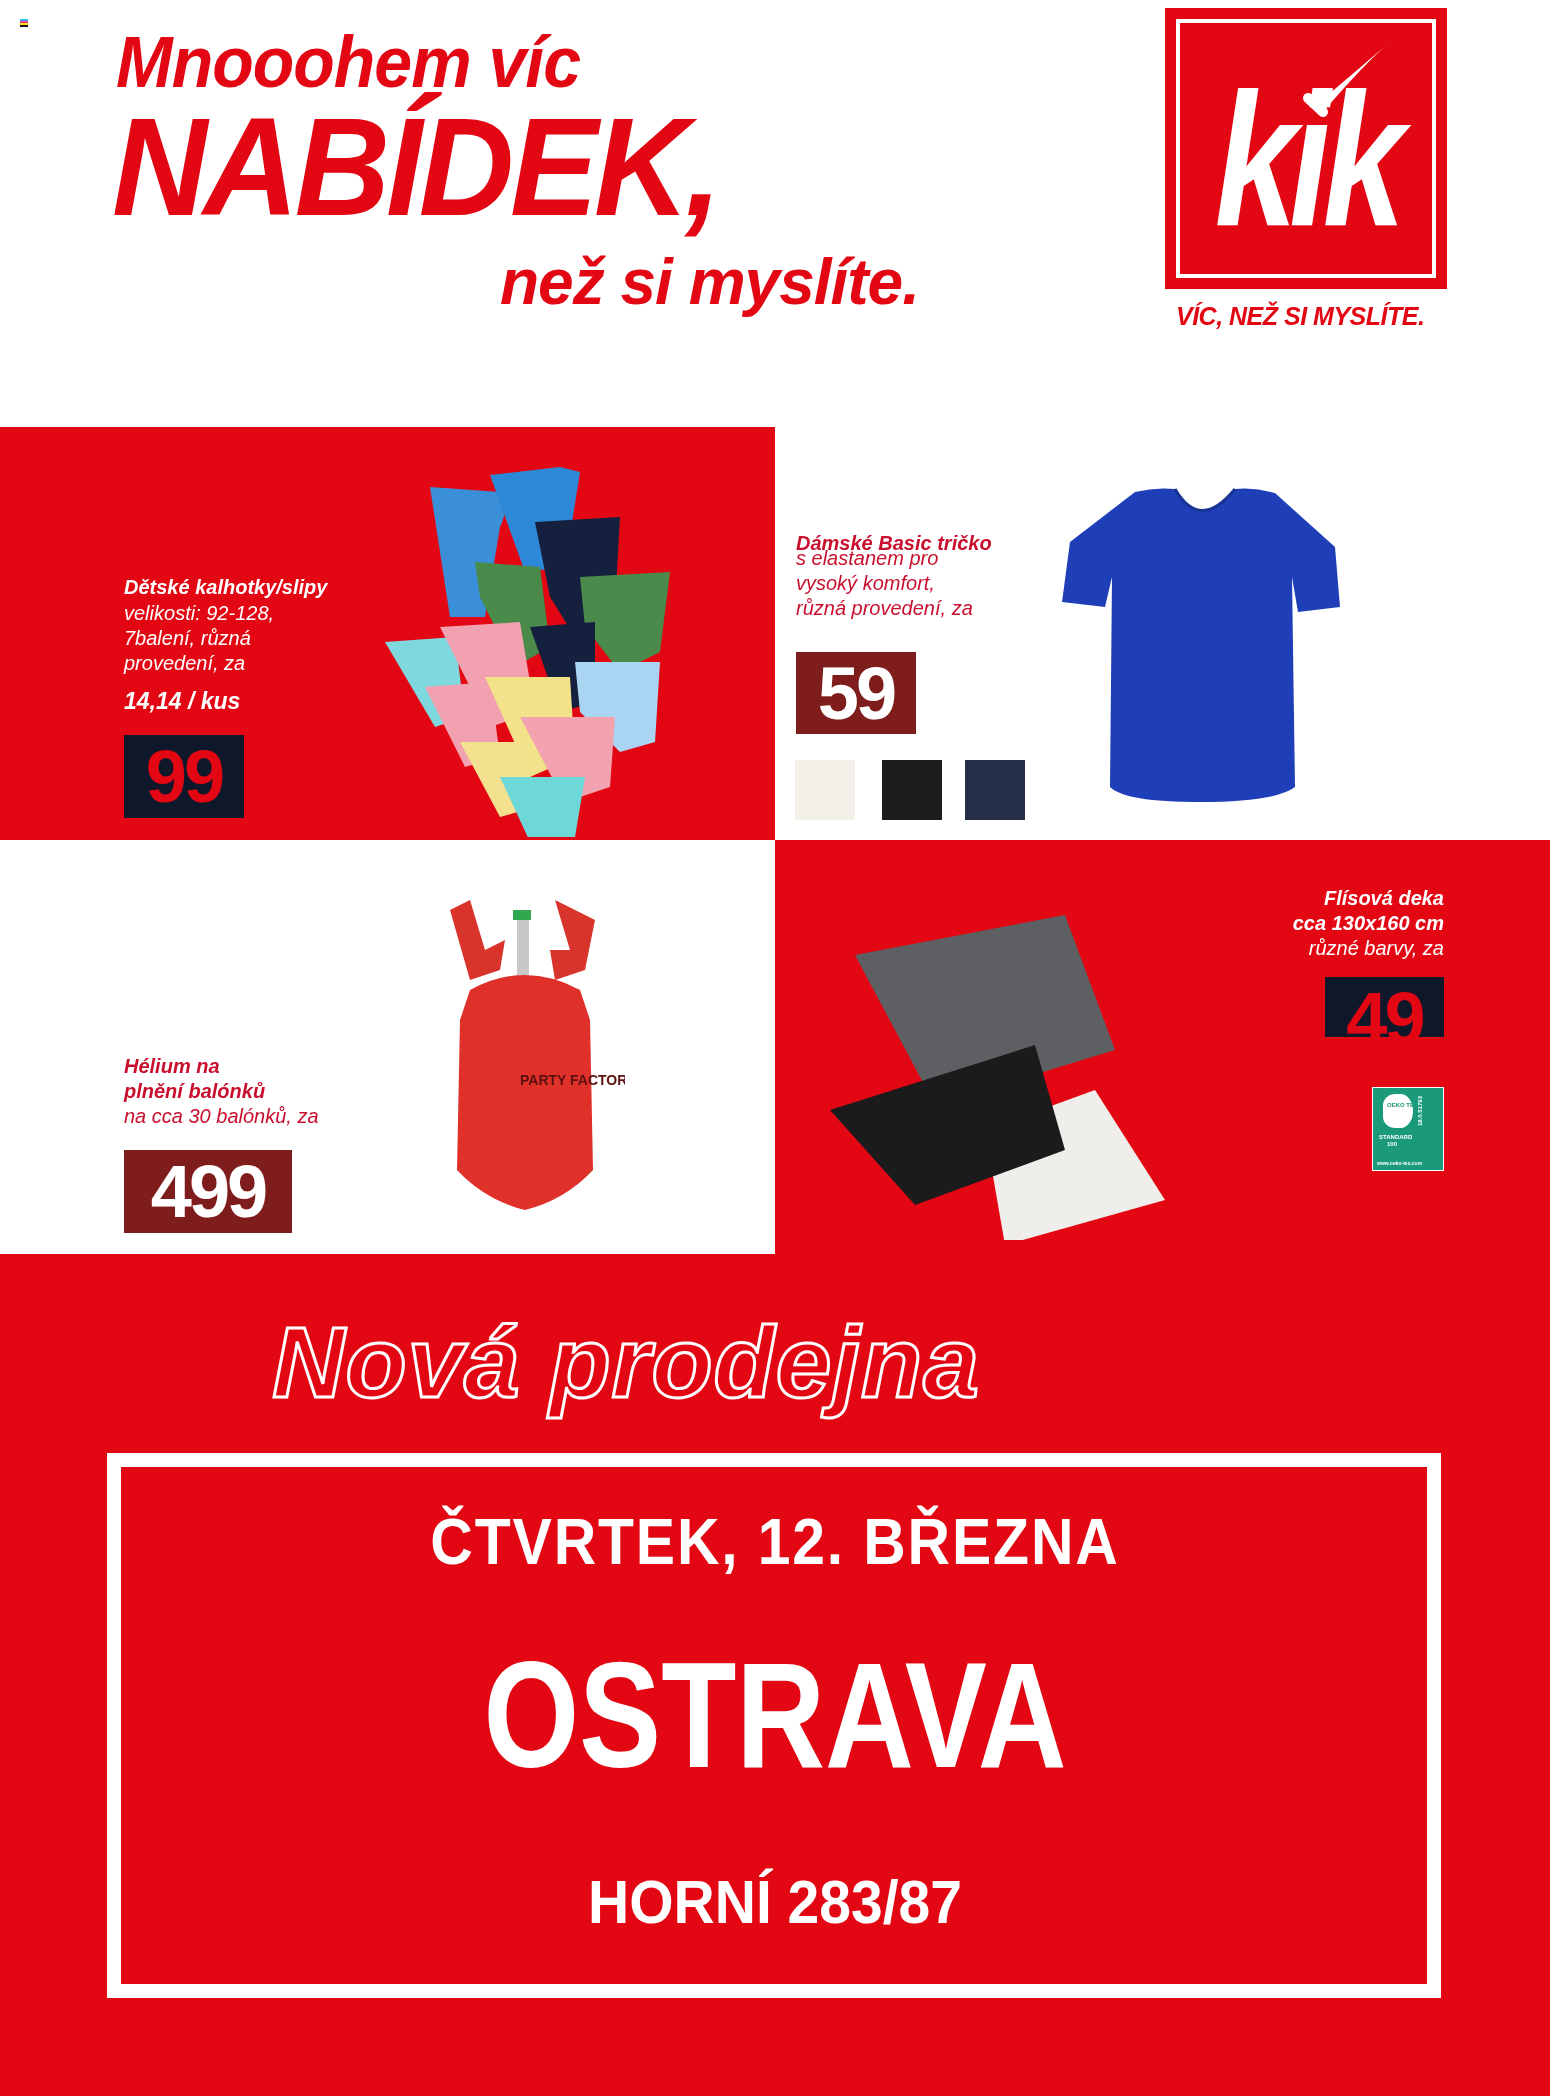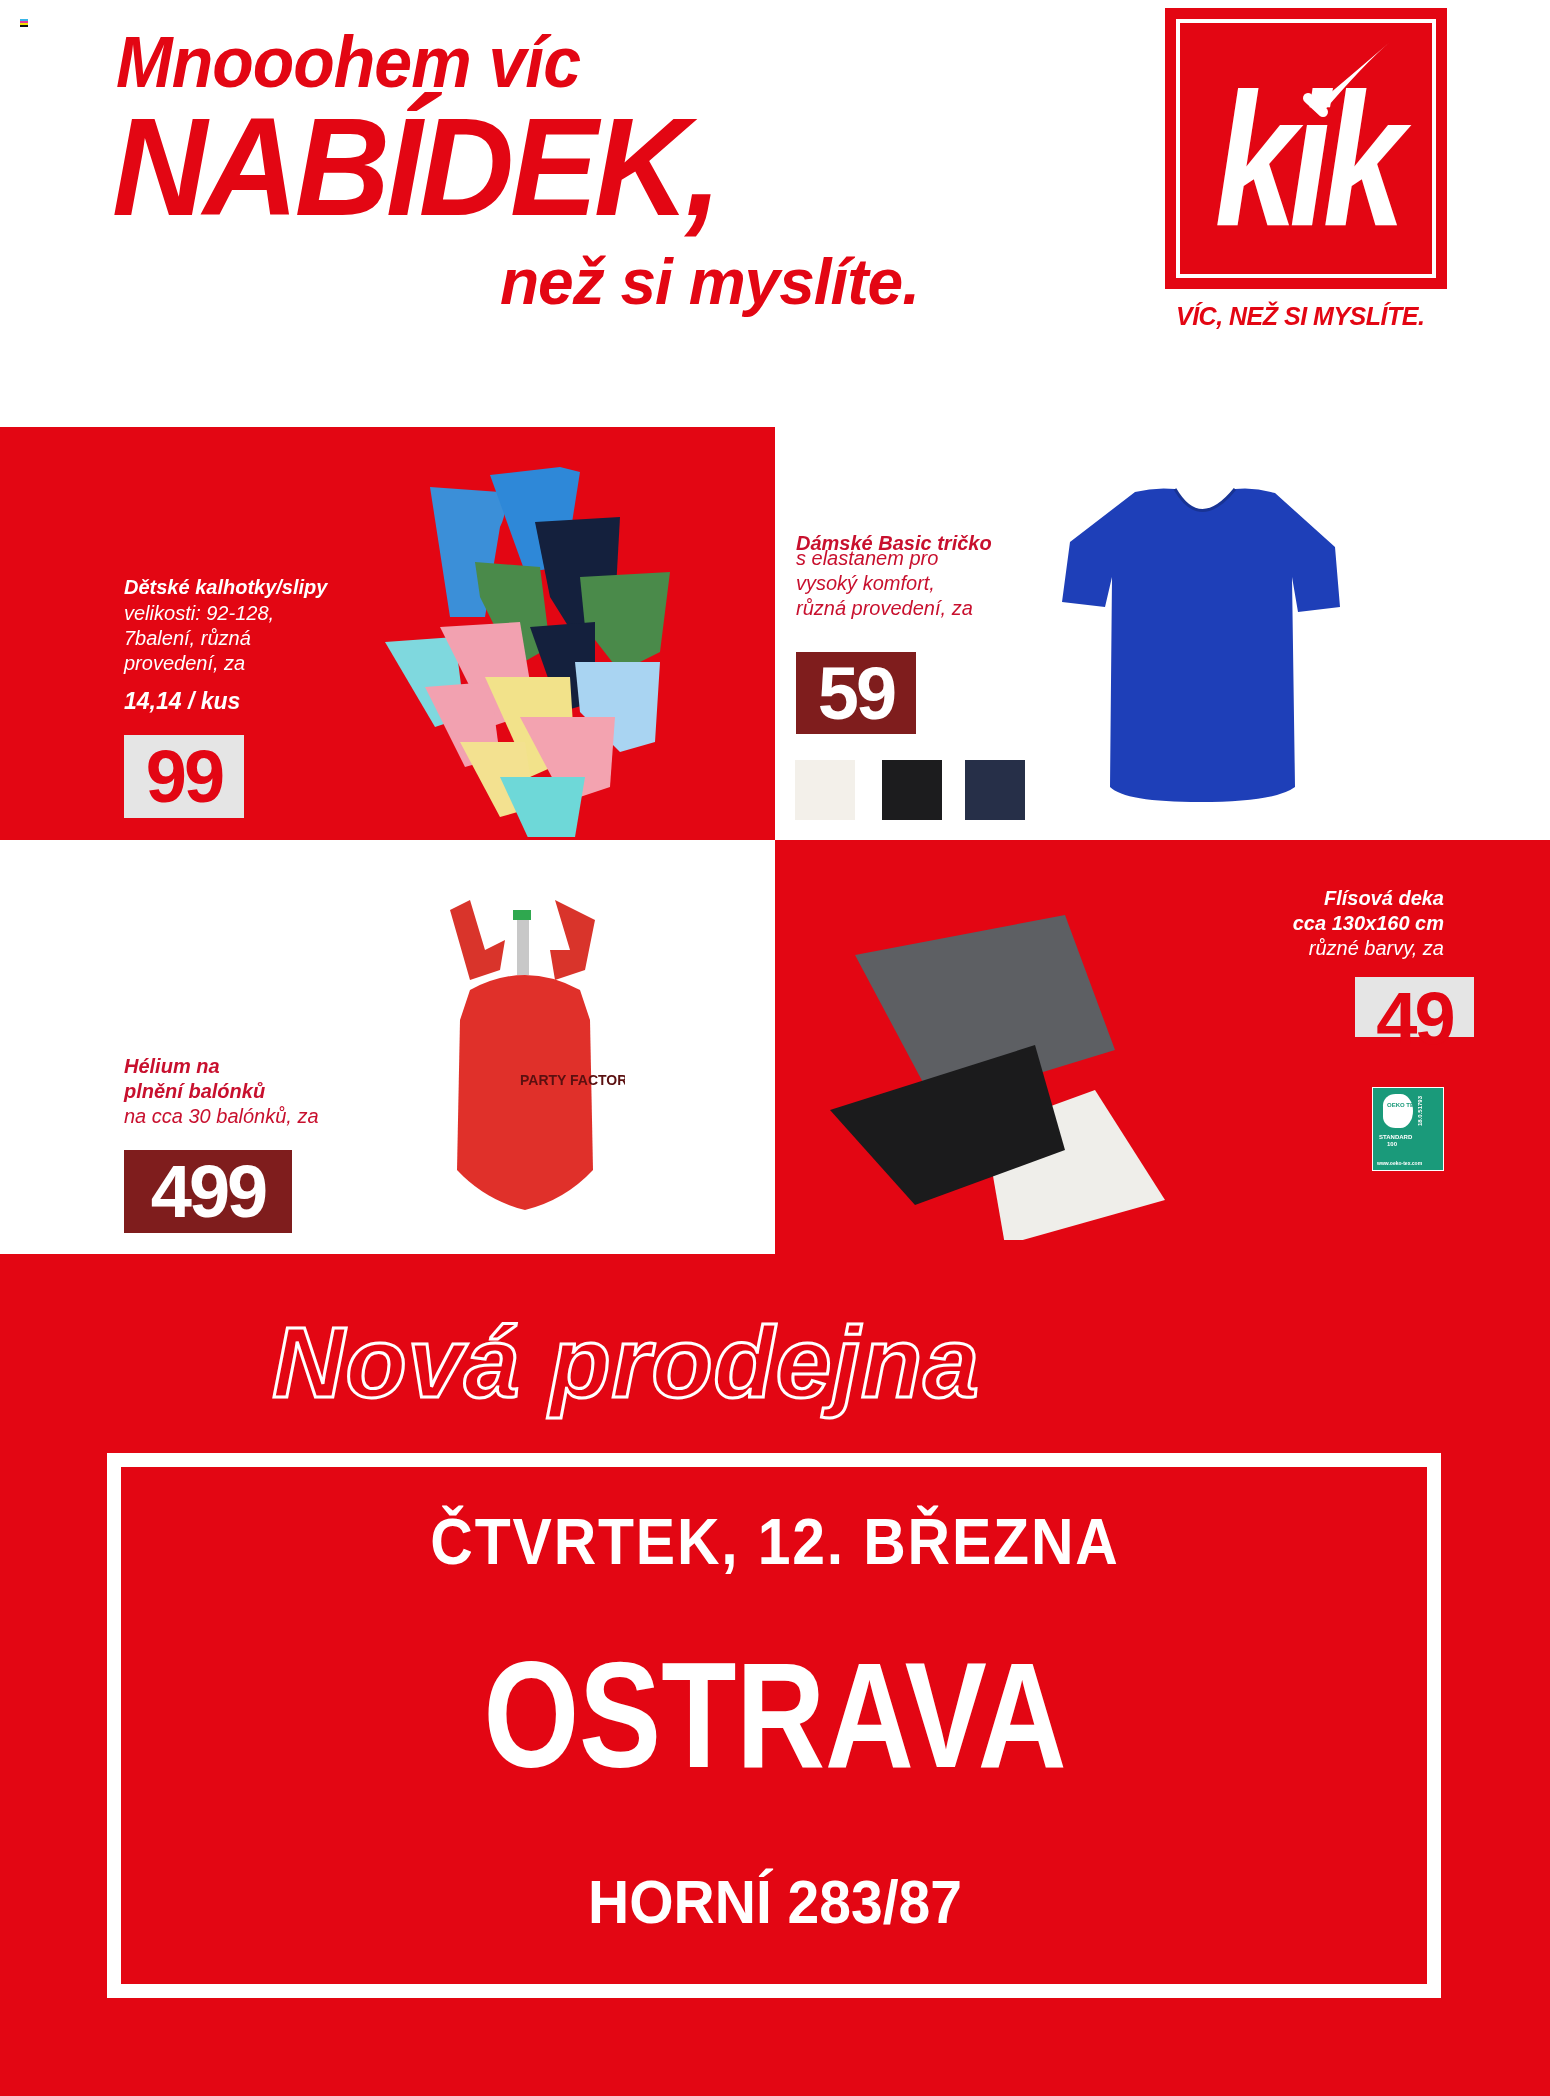--- a/index.html
+++ b/index.html
@@ -30,21 +30,21 @@
   .p3 { left: 0; top: 840px; width: 936px; height: 414px; background: #ffffff; }
   .p4 { left: 775px; top: 840px; width: 775px; height: 414px; background: #e30613; }
   .bottom { left: 0; top: 1254px; width: 1550px; height: 842px; background: #e30613; }
 
   .ptitle { font-size: 20px; font-weight: bold; font-style: italic; line-height: 25px; }
   .pdesc { font-size: 20px; font-style: italic; line-height: 25px; }
   .white { color: #fff; }
   .dred { color: #c8102e; }
 
   .pricebox { font-weight: bold; font-size: 74px; letter-spacing: -3px; line-height: 83px; text-align: center; }
-  .pb-white { background: #e5e5e5; color: #e30613; }
+  .pb-white { background: #0f172a; color: #e30613; }
   .pb-red { background: #7f1d1d; color: #fff; }
 
   .swatch { width: 60px; height: 60px; }
 
   
   .art { position: absolute; }
 
   
   .nova { left: 0; width: 1252px; top: 1312px; text-align: center; font-size: 100px; font-weight: bold; font-style: italic; color: #e30613; -webkit-text-stroke: 3px #fff; letter-spacing: 1px; line-height: 1; }
   .frame { left: 107px; top: 1453px; width: 1334px; height: 545px; border: 14px solid #fff; }
@@ -144,21 +144,21 @@
     <text x="95" y="205" font-family="Liberation Sans, sans-serif" font-size="14" font-weight="bold" fill="#5a1010">PARTY FACTORY</text>
   </svg>
 </div>
 
 <div class="abs p4">
   <div class="abs ptitle white" style="right:106px; top:46px; text-align:right;">
     <div>Flísová deka</div>
     <div>cca 130x160 cm</div>
   </div>
   <div class="abs pdesc white" style="right:106px; top:96px; text-align:right;">různé barvy, za</div>
-  <div class="abs pricebox pb-white" style="left:580px; top:137px; width:119px; height:60px;">49</div>
+  <div class="abs pricebox pb-white" style="left:550px; top:137px; width:119px; height:60px;">49</div>
   <svg class="art" style="left:50px; top:60px;" width="400" height="340">
     <path d="M30 55 L240 15 L290 150 L110 205 Z" fill="#5d5f63"></path>
     <path d="M160 230 L270 190 L340 300 L180 345 Z" fill="#efeeea"></path>
     <path d="M5 210 L210 145 L240 250 L90 305 Z" fill="#1b1b1c"></path>
   </svg>
   <div class="abs oeko" style="left:597px; top:247px;">
     <div class="drop"></div>
     <div class="t" style="left:14px; top:14px; color:#1a9a7a;">OEKO TEX</div>
     <div class="t" style="left:6px; top:46px;">STANDARD</div>
     <div class="t" style="left:14px; top:53px;">100</div>

